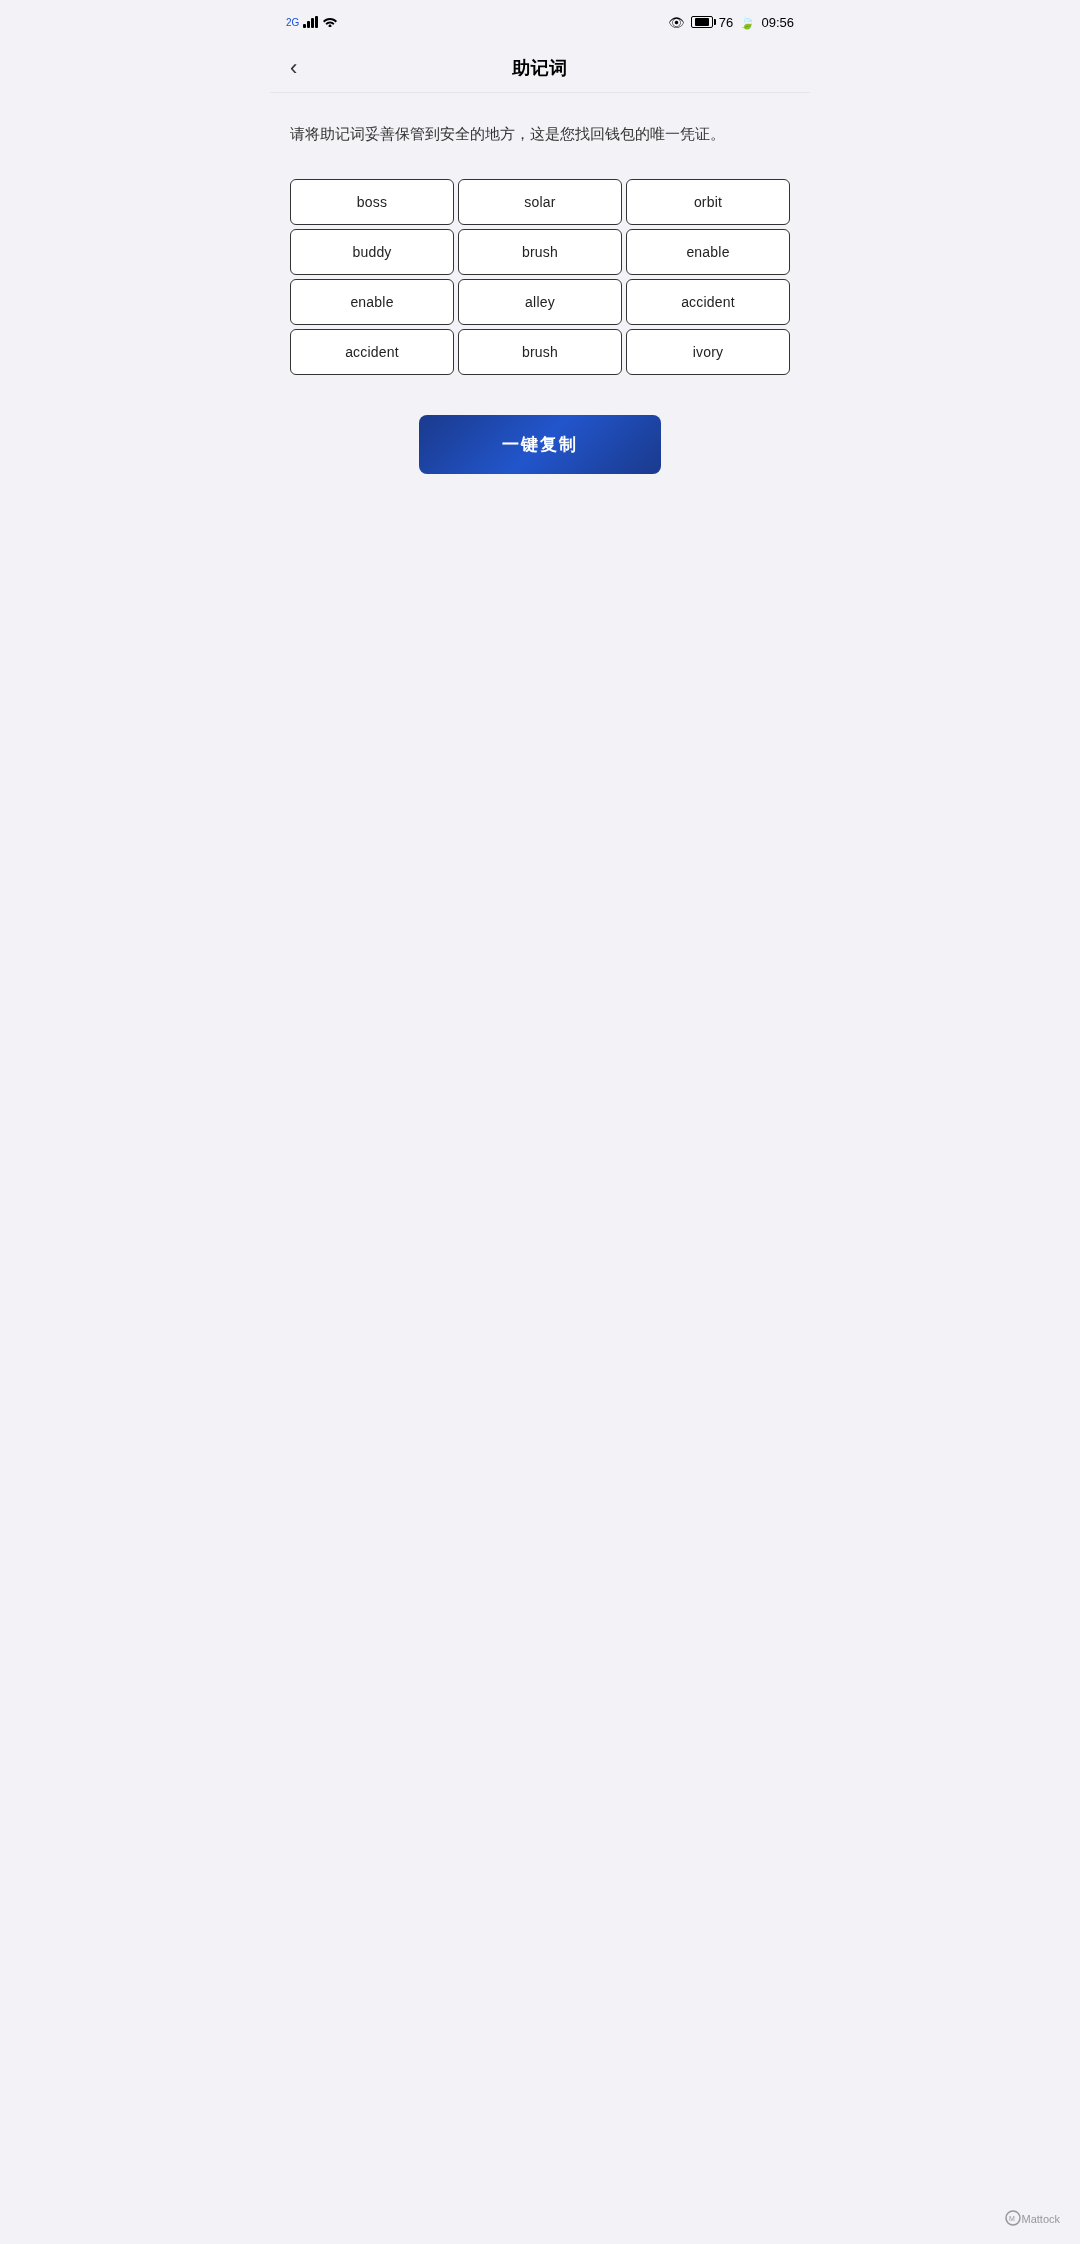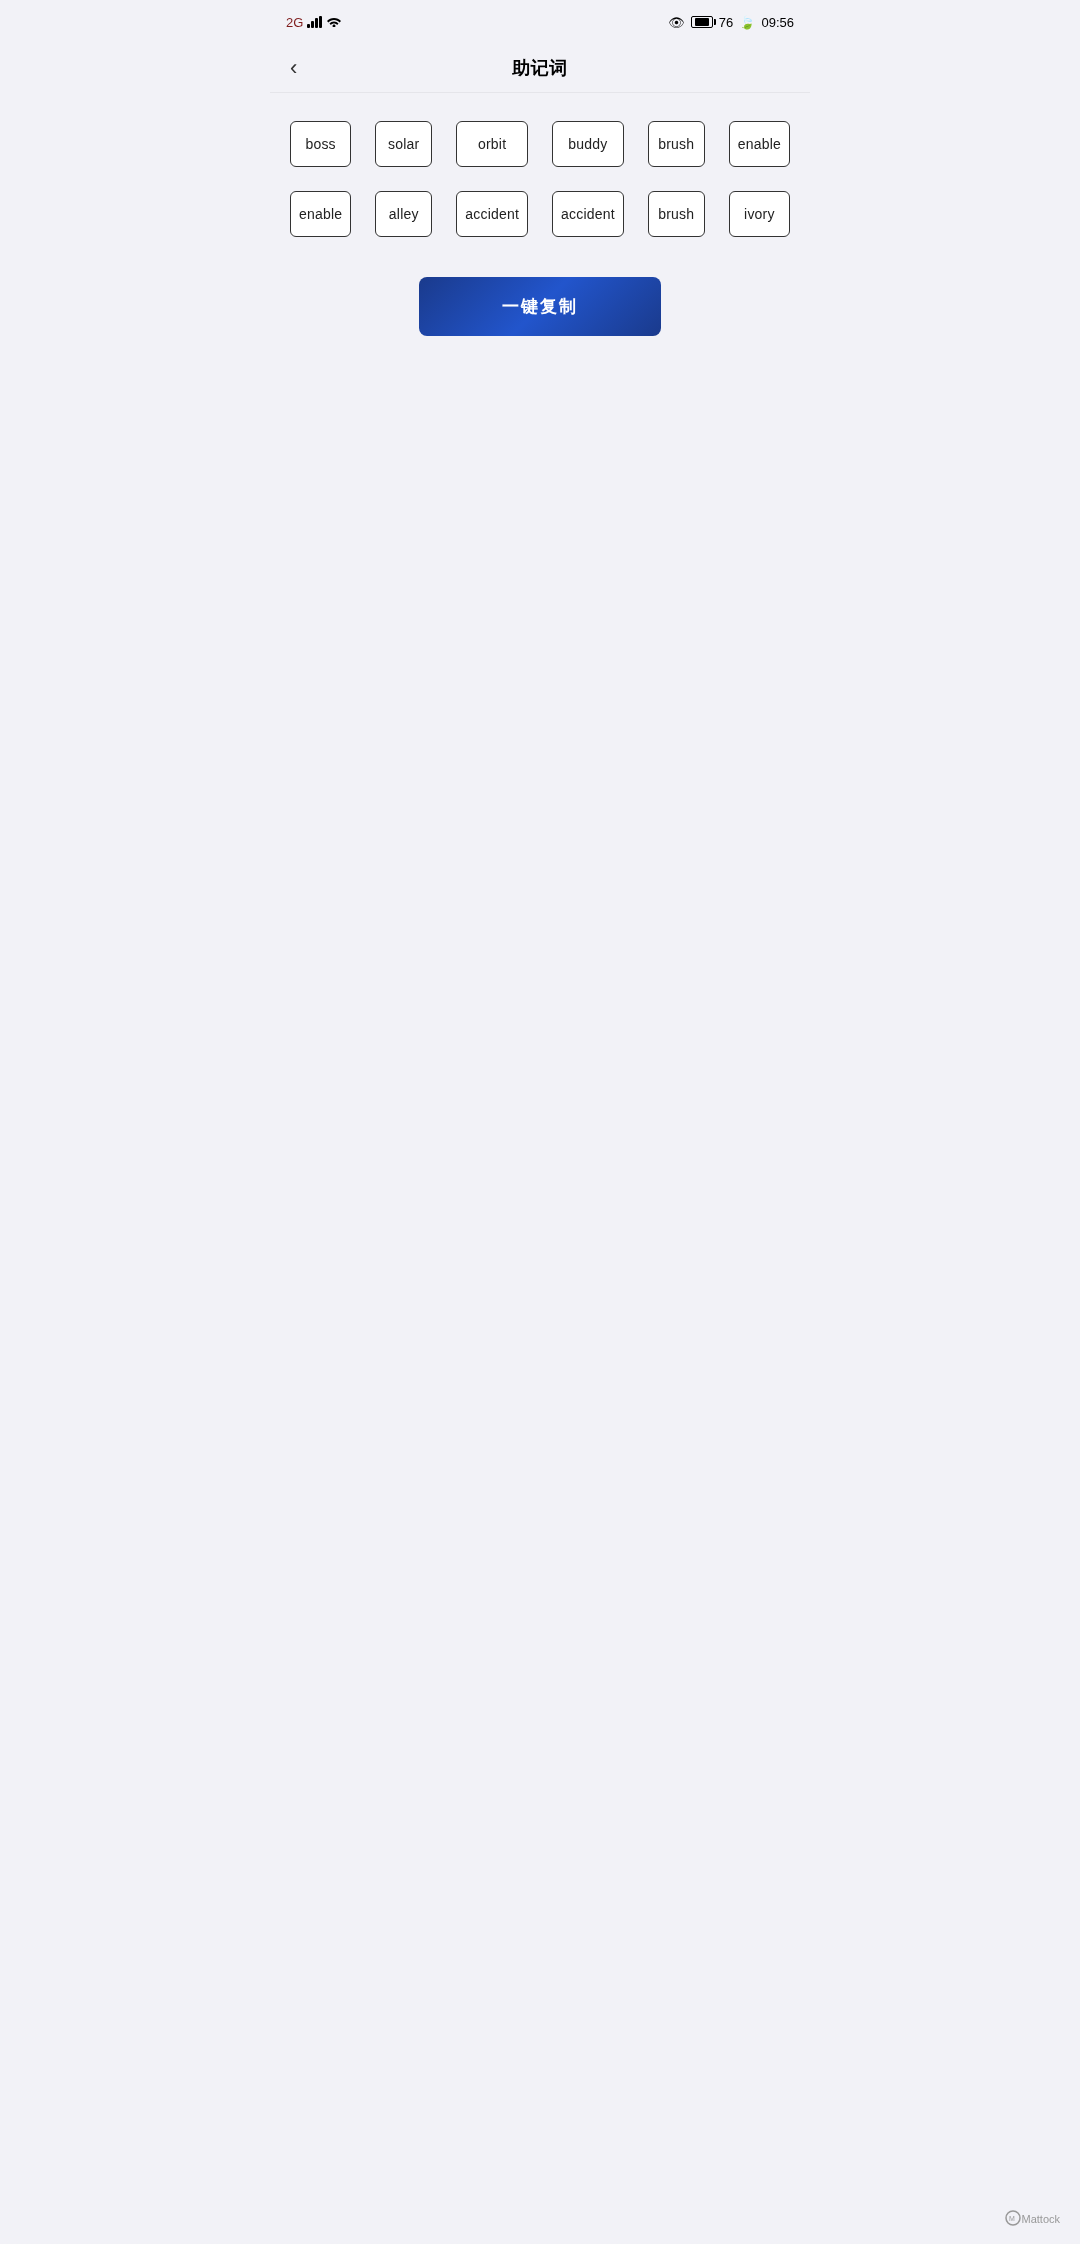--- a/index.html
+++ b/index.html
@@ -23,23 +23,23 @@
     .status-bar {
       display: flex;
       justify-content: space-between;
       align-items: center;
       padding: 8px 16px;
       background: #f2f2f7;
       height: 44px;
     }
 
     .status-left {
-      font-size: 13px;
+      font-size: 10px;
       font-weight: 500;
-      color: #7f1d1d;
+      color: #1d4ed8;
       display: flex;
       align-items: center;
       gap: 4px;
     }
 
     .status-right {
       font-size: 13px;
       font-weight: 500;
       color: #000;
       display: flex;
@@ -114,22 +114,22 @@
     .description {
       font-size: 15px;
       color: #333;
       line-height: 1.7;
       margin-bottom: 32px;
     }
 
     
     .word-grid {
       display: grid;
-      grid-template-columns: repeat(6, 1fr);
-      gap: 24px;
+      grid-template-columns: repeat(3, 1fr);
+      gap: 4px;
       margin-bottom: 40px;
     }
 
     .word-chip {
       border: 1.5px solid #333;
       border-radius: 6px;
       padding: 14px 8px;
       text-align: center;
       font-size: 14px;
       color: #222;
@@ -222,20 +222,21 @@
   </div>
 </div>
 
 <div class="nav-bar">
   <span class="nav-back">‹</span>
   <span class="nav-title">助记词</span>
 </div>
 
 <div class="content">
 
+  <p class="description">请将助记词妥善保管到安全的地方，这是您找回钱包的唯一凭证。</p>
 
   <div class="word-grid" id="word-grid">
   <div class="word-chip">boss</div>
       <div class="word-chip">solar</div>
       <div class="word-chip">orbit</div>
       <div class="word-chip">buddy</div>
       <div class="word-chip">brush</div>
       <div class="word-chip">enable</div>
       <div class="word-chip">enable</div>
       <div class="word-chip">alley</div>

